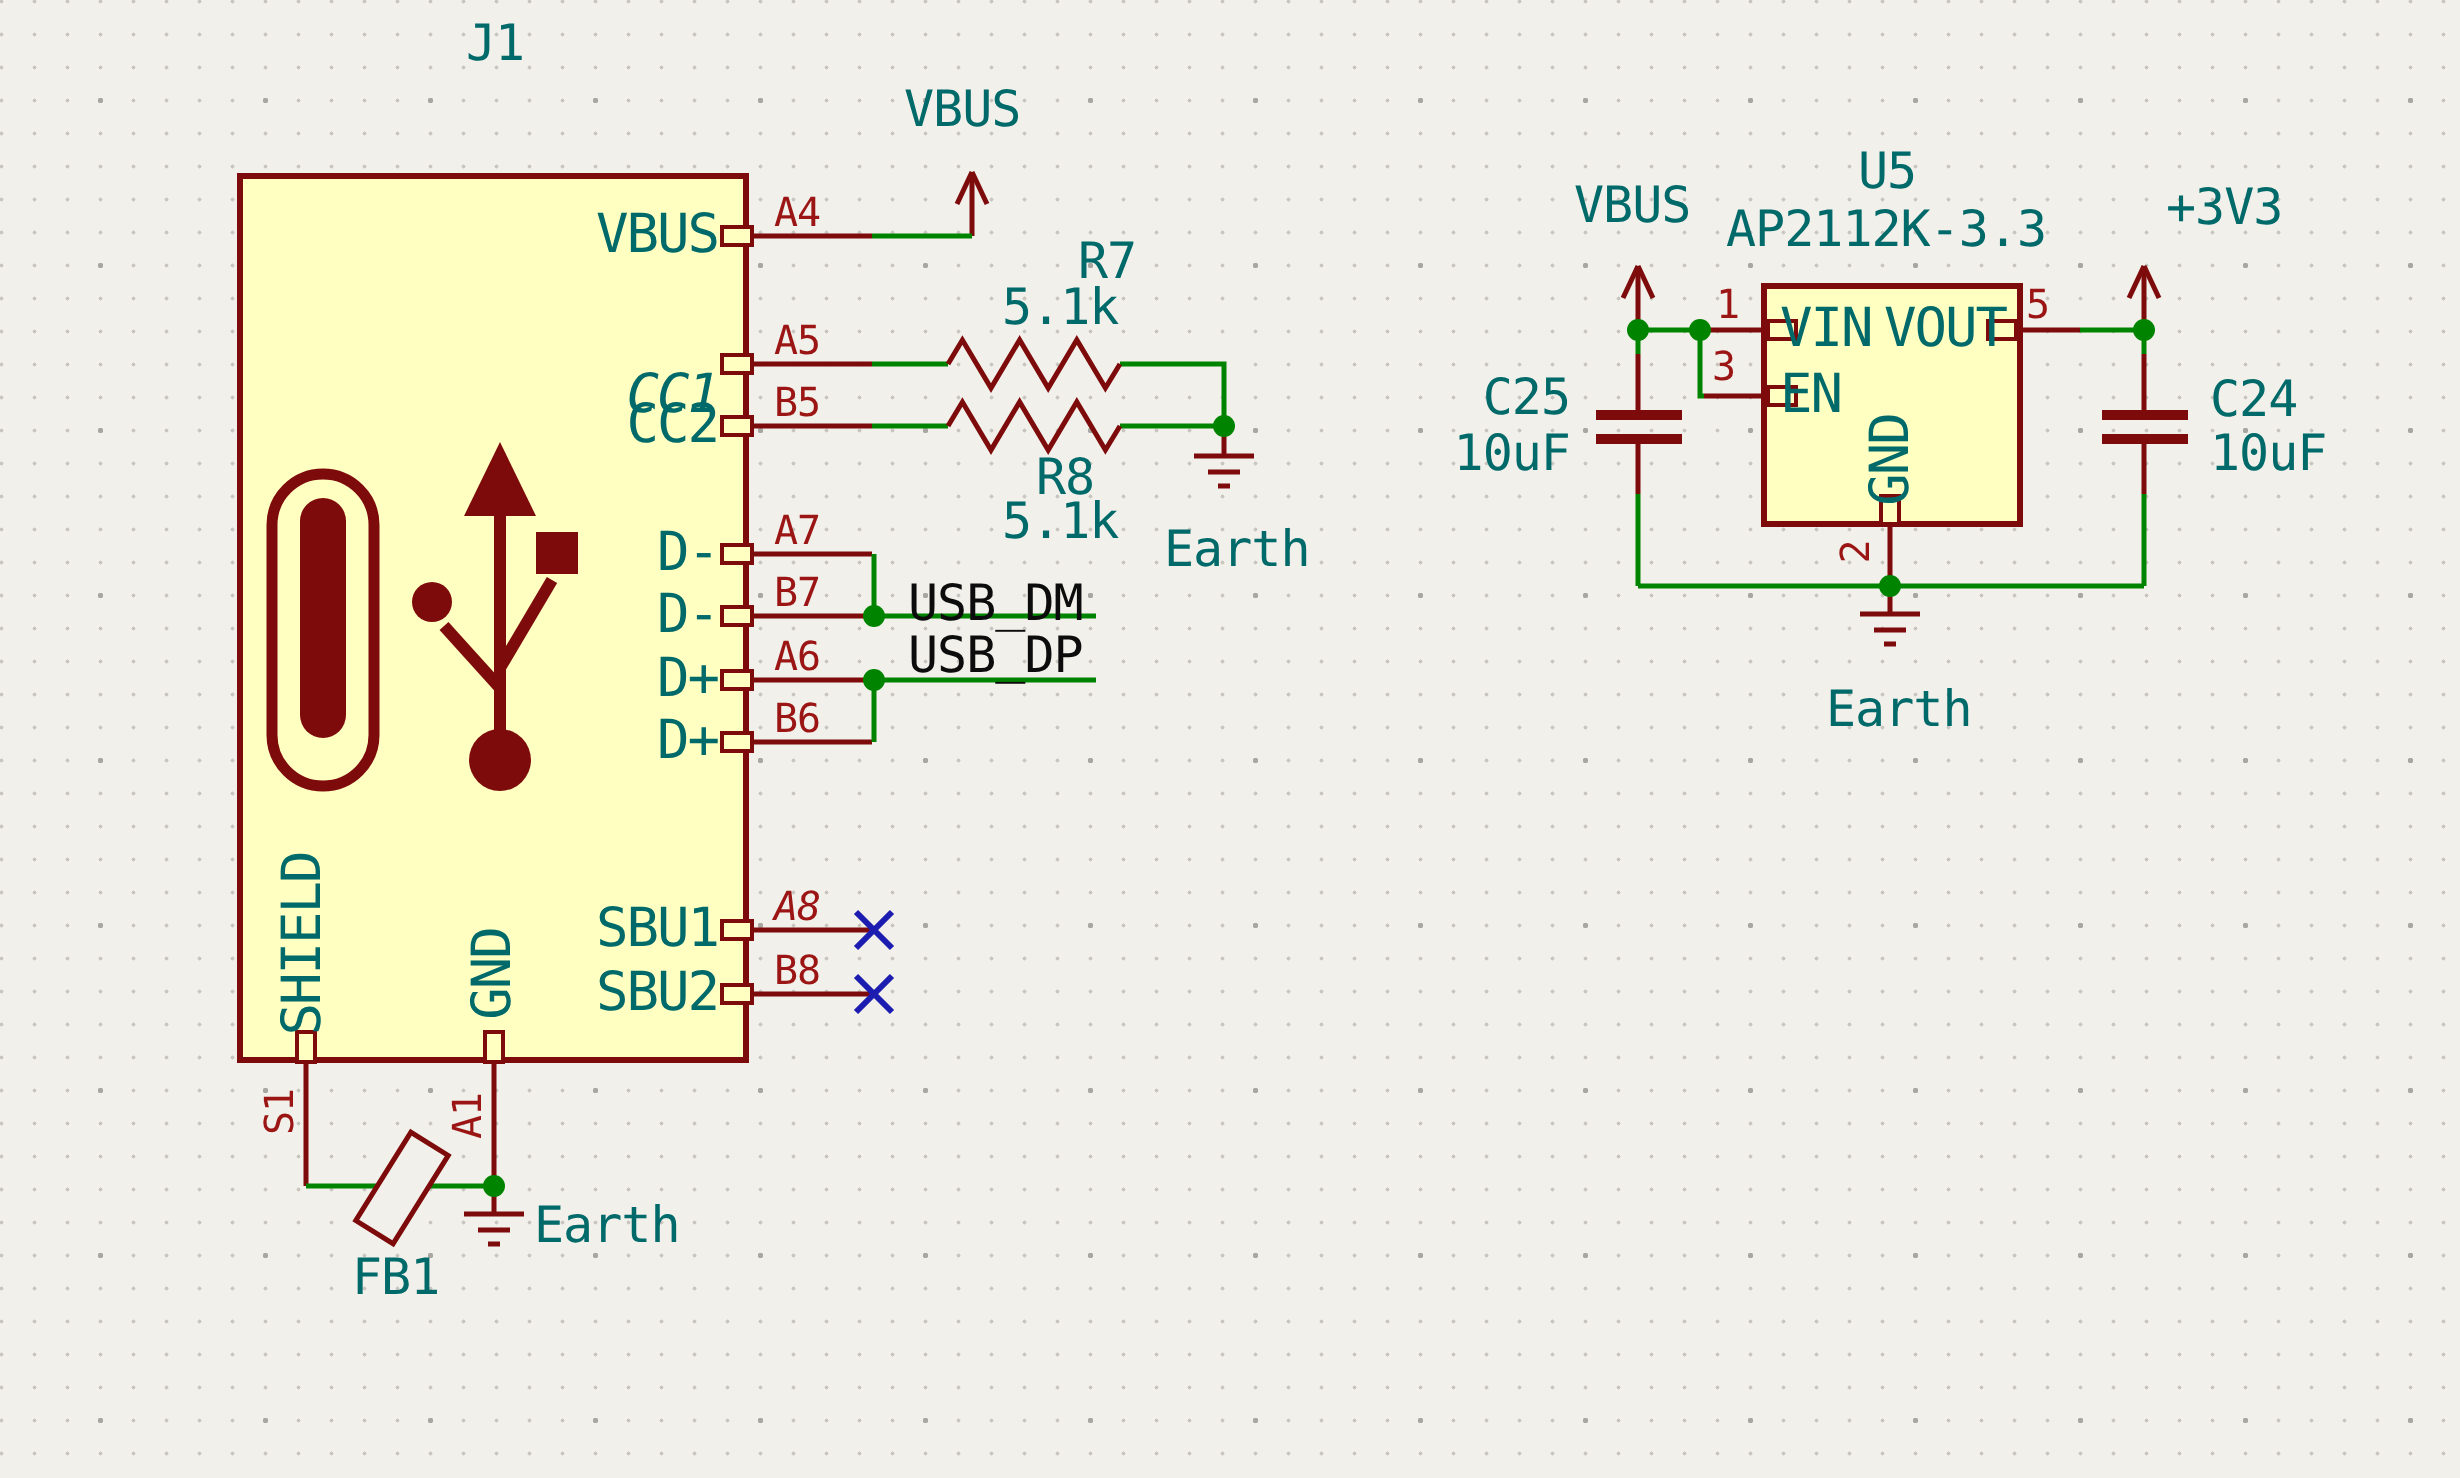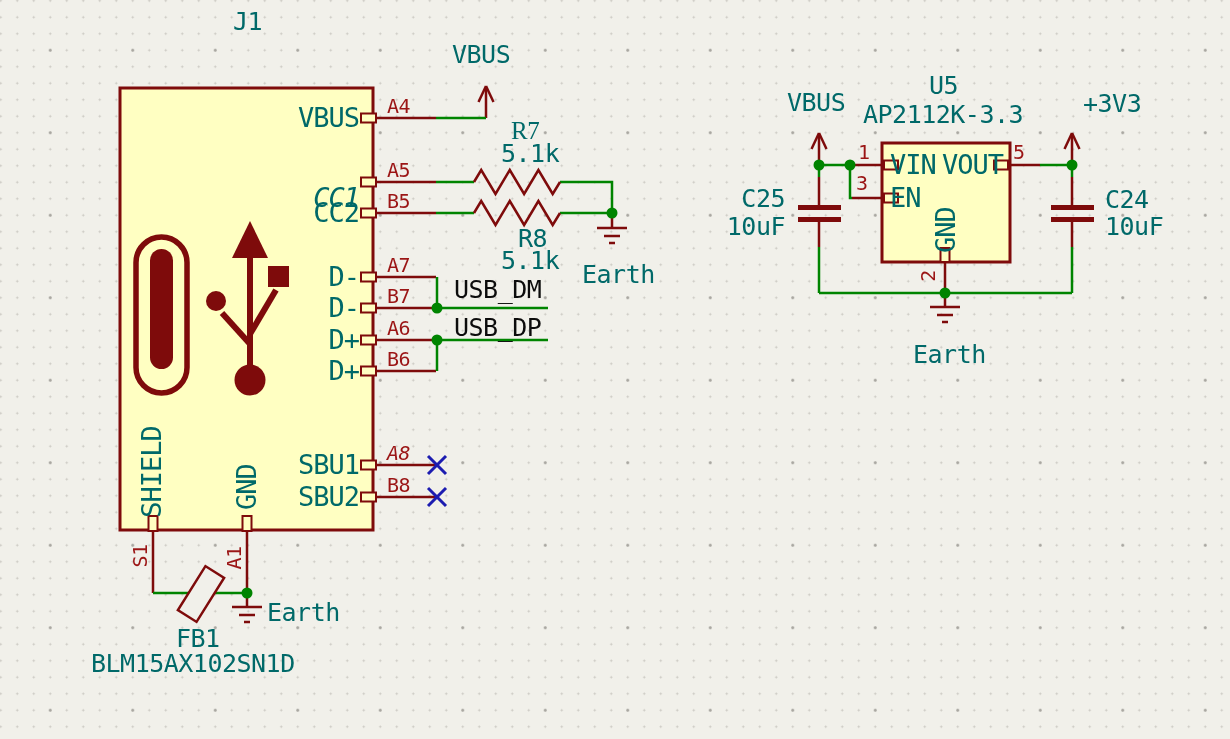--- a/index.html
+++ b/index.html
@@ -222,34 +222,33 @@
   <div class="txt pinnum" style="left:387px;top:191px;">B5</div>
   <div class="txt pinnum" style="left:387px;top:255px;">A7</div>
   <div class="txt pinnum" style="left:387px;top:286px;">B7</div>
   <div class="txt pinnum" style="left:387px;top:318px;">A6</div>
   <div class="txt pinnum" style="left:387px;top:349px;">B6</div>
   <div class="txt pinnum" style="left:387px;top:443px;font-style:italic;">A8</div>
   <div class="txt pinnum" style="left:387px;top:475px;">B8</div>
   <div class="txt pinnum rot" style="left:140px;top:556px;">S1</div>
   <div class="txt pinnum rot" style="left:234px;top:558px;">A1</div>
 
-  <div class="txt field" style="left:511px;top:118px;font-family:Liberation Serif, serif;">R7</div>
+  <div class="txt field" style="left:539px;top:118px;">R7</div>
   <div class="txt field" style="left:501px;top:141px;">5.1k</div>
   <div class="txt field" style="left:518px;top:226px;">R8</div>
   <div class="txt field" style="left:501px;top:248px;">5.1k</div>
 
   <div class="txt field" style="left:582px;top:262px;">Earth</div>
   <div class="txt field" style="left:267px;top:600px;">Earth</div>
   <div class="txt field" style="left:913px;top:342px;">Earth</div>
 
-  <div class="txt netlbl" style="left:454px;top:277px;">USB_DM</div>
+  <div class="txt netlbl" style="left:454px;top:289px;">USB_DM</div>
   <div class="txt netlbl" style="left:454px;top:315px;">USB_DP</div>
 
   <div class="txt field" style="left:176px;top:626px;">FB1</div>
-  <div class="txt field" style="left:91px;top:651px;">BLM15AX102SN1D</div>
 
   <div class="txt field" style="left:787px;top:90px;">VBUS</div>
   <div class="txt field" style="left:929px;top:73px;">U5</div>
   <div class="txt field" style="left:863px;top:102px;">AP2112K-3.3</div>
   <div class="txt field" style="left:1041px;top:91px;margin-left:42px;">+3V3</div>
 
   <div class="txt pinname" style="left:890px;top:151px;">VIN</div>
   <div class="txt pinname rjust" style="left:900px;top:151px;width:103px;">VOUT</div>
   <div class="txt pinname" style="left:890px;top:184px;">EN</div>
   <div class="txt pinname rot" style="left:946px;top:230px;">GND</div>

